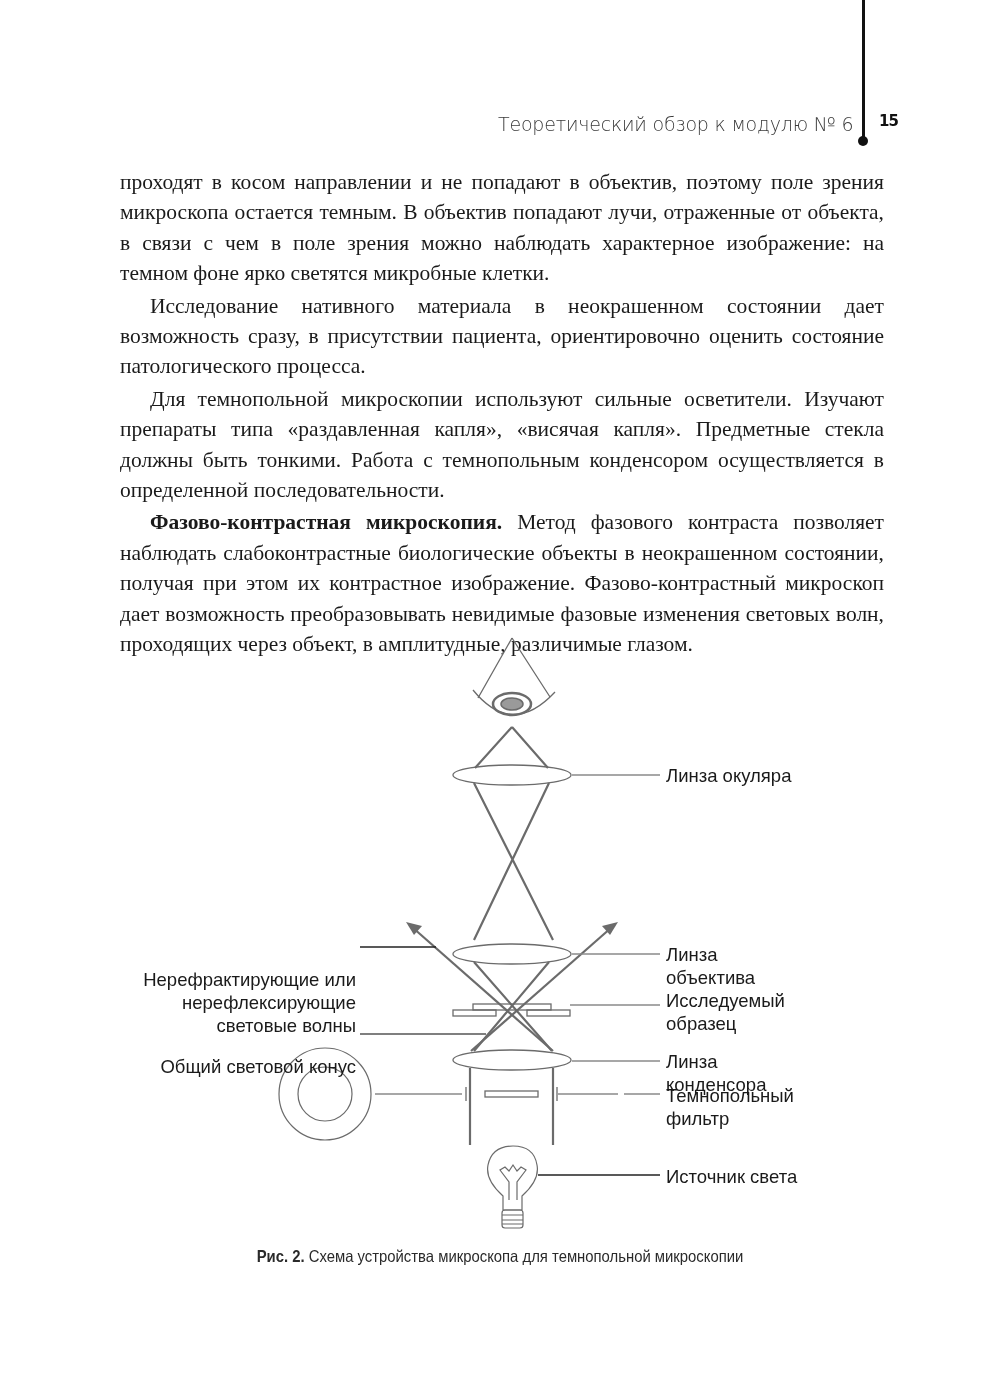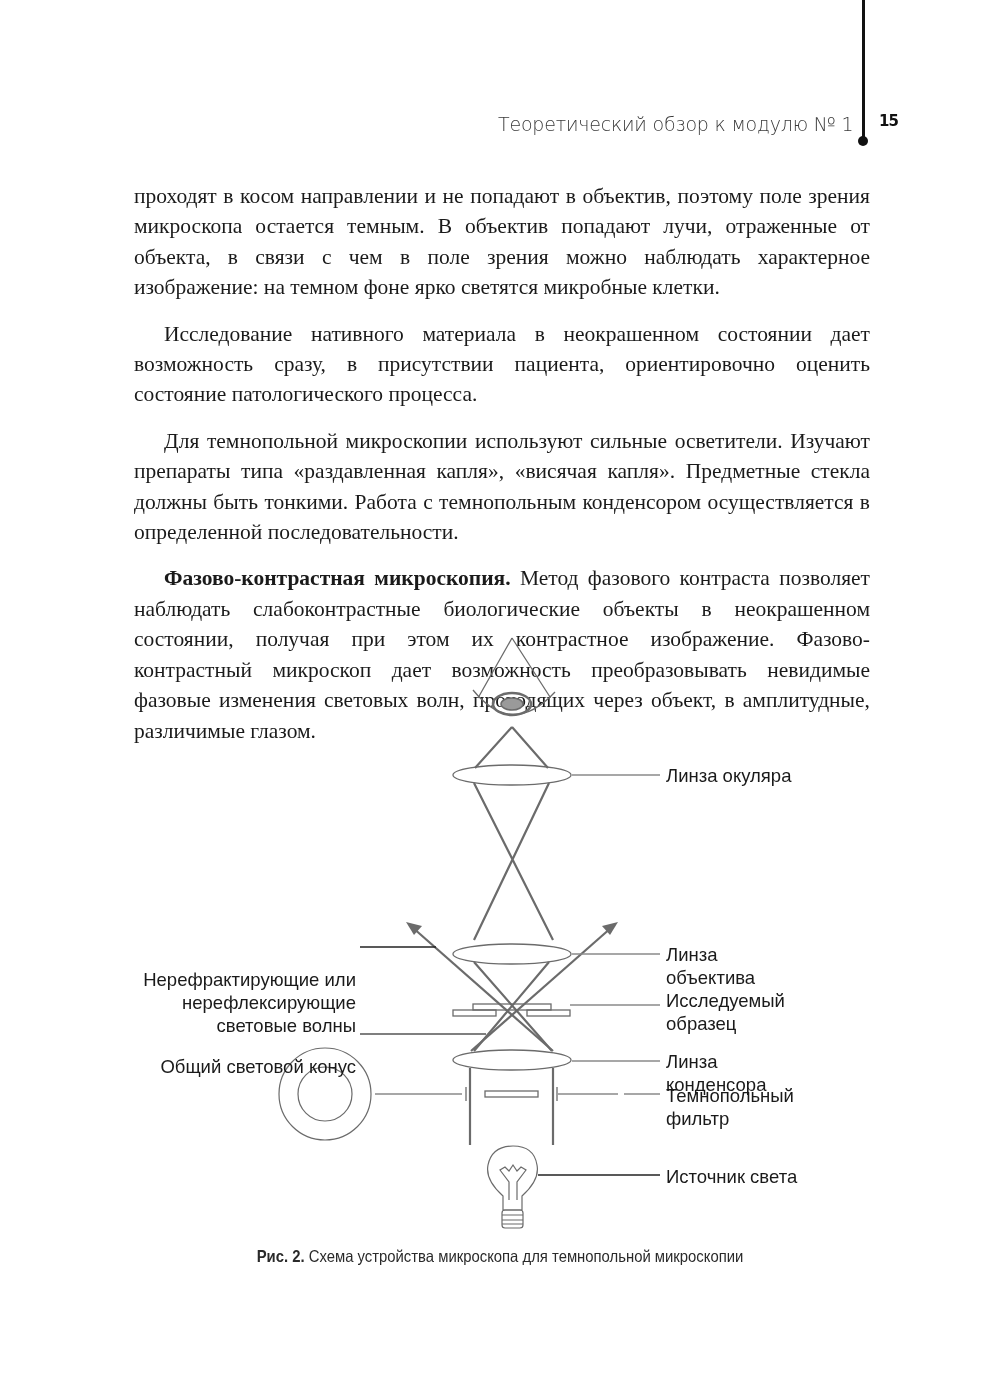--- a/index.html
+++ b/index.html
@@ -18,39 +18,39 @@
     .page-number {
       position: absolute; left: 879px; top: 112px;
       font-family: "DejaVu Sans", sans-serif; font-weight: bold; font-size: 15px; color: #111;
       letter-spacing: -1px;
     }
     .body-text {
       position: absolute; left: 118px; top: 165px; width: 768px;
       font-family: "Liberation Serif", serif; font-size: 21.5px; line-height: 30.4px; color: #1a1a1a;
       text-align: justify;
     }
-    .body-text p { margin: 16px; text-indent: 30px; }
+    .body-text p { margin: 2px; text-indent: 30px; }
     .body-text p.first { text-indent: 0; }
     .body-text b { font-weight: bold; }
     .diagram { position: absolute; left: 0; top: 620px; width: 807px; height: 620px; }
     .label {
       position: absolute; font-family: "Liberation Sans", sans-serif; font-size: 18.5px; color: #1a1a1a; line-height: 23px;
     }
     .label.right-align { text-align: right; margin-top: 32px; }
     .caption {
       position: absolute; left: 0; width: 1000px; top: 1247px; text-align: center;
       font-family: "Liberation Sans", sans-serif; font-size: 16.5px; color: #2a2a2a; transform: scaleX(0.9);
     }
     .caption b { font-weight: bold; }
   </style>
 </head>
 <body>
 
 <div>
-  <span class="header-title">Теоретический обзор к модулю № 1</span>
+  <span class="header-title">Теоретический обзор к модулю № 6</span>
   <div class="header-rule"></div>
   <div class="header-dot"></div>
   <span class="page-number">15</span>
 </div>
 
 <div class="body-text">
   <p class="first">проходят в косом направлении и не попадают в объектив, поэтому поле зрения микроскопа остается темным. В объектив попадают лучи, отраженные от объекта, в связи с чем в поле зрения можно наблюдать характерное изображение: на темном фоне ярко светятся микробные клетки.</p>
   <p>Исследование нативного материала в неокрашенном состоянии дает возможность сразу, в присутствии пациента, ориентировочно оценить состояние патологического процесса.</p>
   <p>Для темнопольной микроскопии используют сильные осветители. Изучают препараты типа «раздавленная капля», «висячая капля». Предметные стекла должны быть тонкими. Работа с темнопольным конденсором осуществляется в определенной последовательности.</p>
   <p><b>Фазово-контрастная микроскопия.</b><span> Метод фазового контраста позволяет наблюдать слабоконтрастные биологические объекты в неокрашенном состоянии, получая при этом их контрастное изображение. Фазово-контрастный микроскоп дает возможность преобразовывать невидимые фазовые изменения световых волн, проходящих через объект, в амплитудные, различимые глазом.</span></p>

